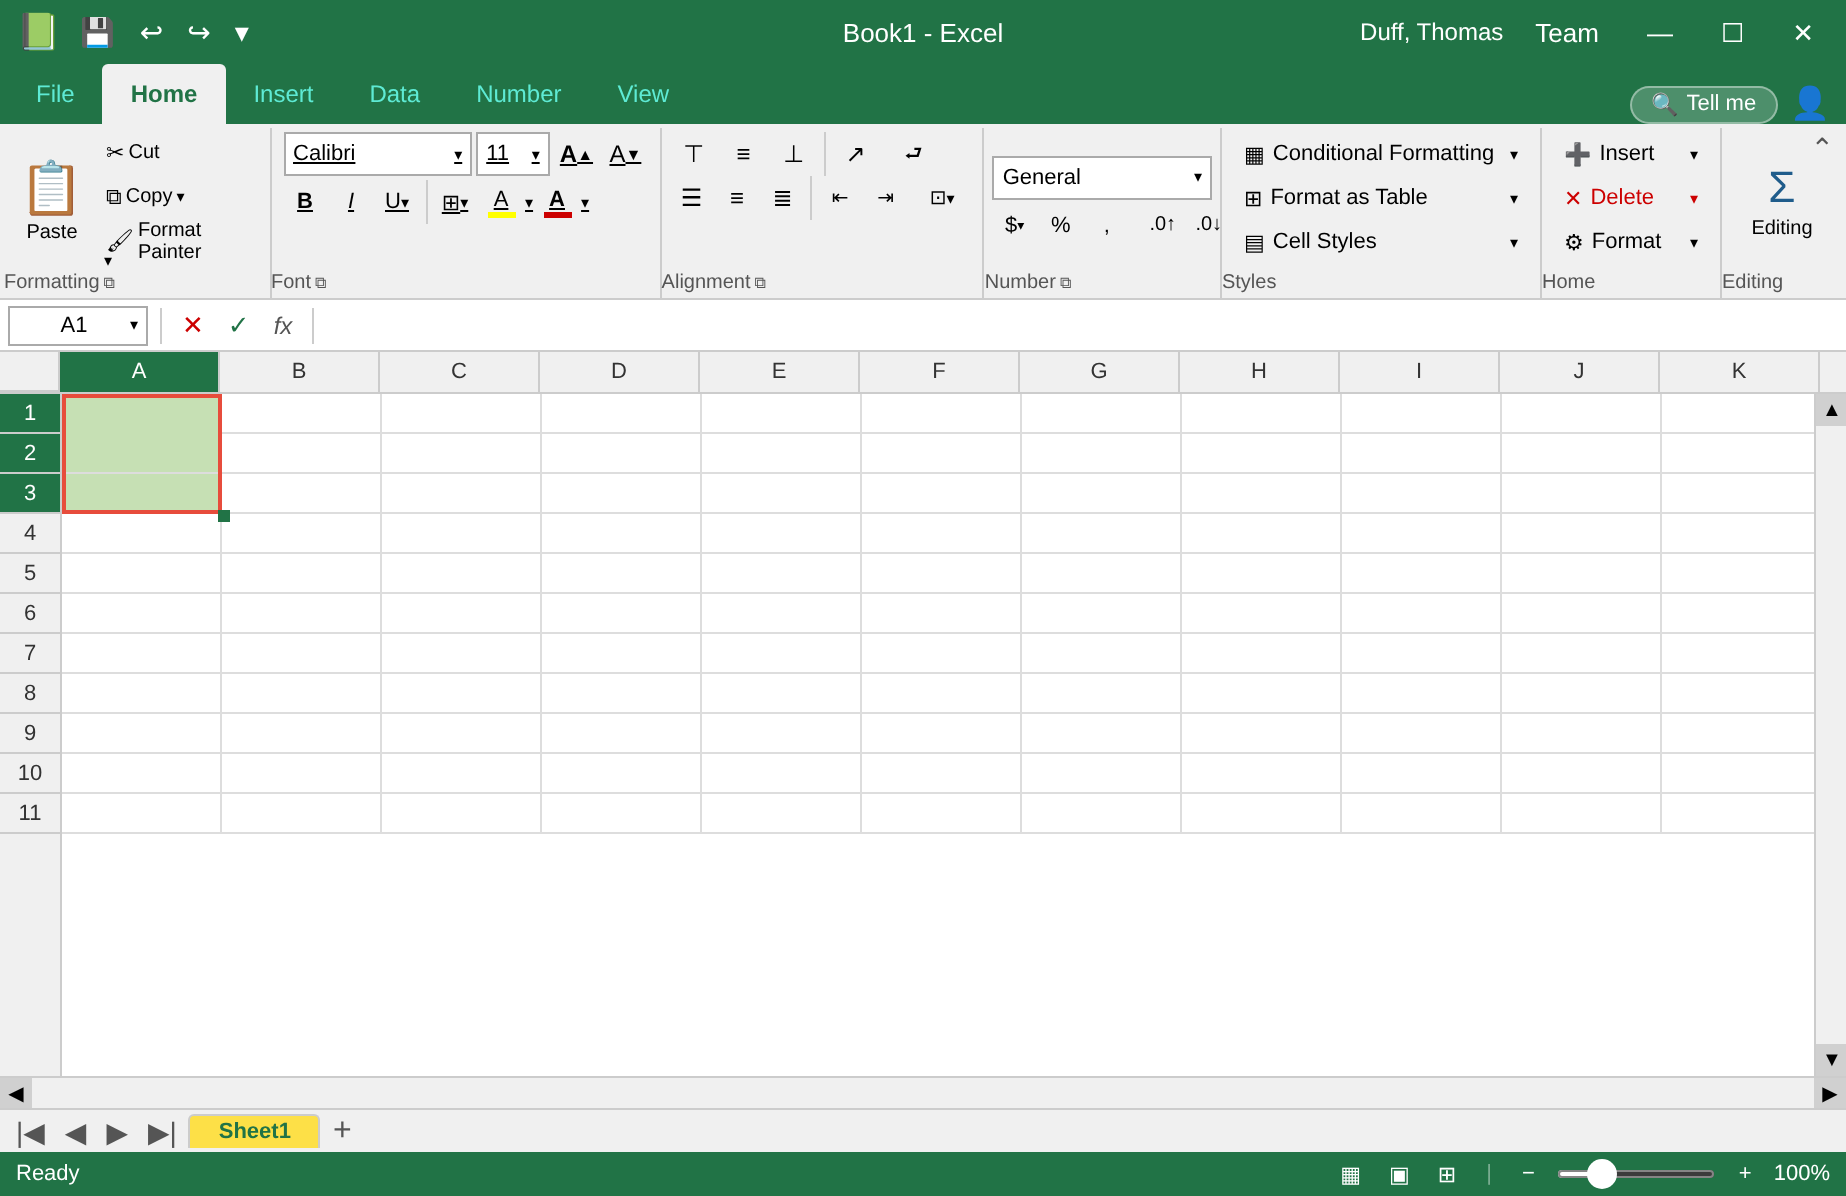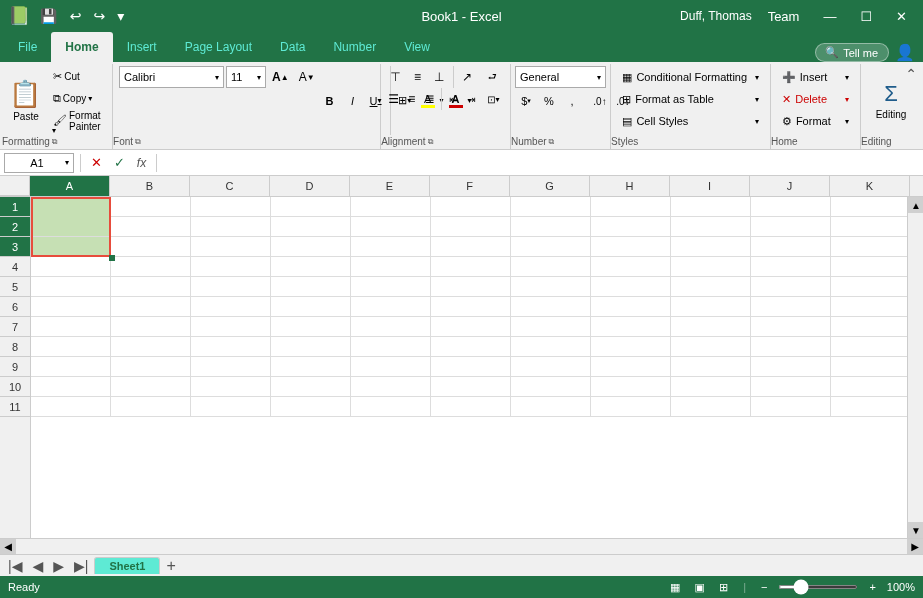--- a/index.html
+++ b/index.html
@@ -136,21 +136,21 @@
       border-top: 1px solid #ccc;
       display: flex;
       align-items: center;
       height: 22px;
       padding: 0 4px;
       gap: 2px;
     }
     .tab-nav { font-size: 14px; color: #555; cursor: pointer; padding: 0 4px; }
     .sheet-tab {
       padding: 2px 14px; font-size: 11px; border: 1px solid #ccc; border-bottom: none;
-      border-radius: 3px 3px 0 0; background: #5eead4; cursor: pointer;
+      border-radius: 3px 3px 0 0; background: #fde047; cursor: pointer;
       color: #217346; font-weight: 600;
     }
     .add-sheet { font-size: 16px; color: #555; cursor: pointer; padding: 0 4px; background: none; border: none; }
 
     
     .status-bar {
       background: #217346;
       color: white;
       height: 22px;
       display: flex;
@@ -202,21 +202,20 @@
     <button class="title-btn">—</button>
     <button class="title-btn">☐</button>
     <button class="title-btn close">✕</button>
   </div>
 </div>
 
 <div class="ribbon-tabs">
   <div class="ribbon-tab">File</div>
   <div class="ribbon-tab active">Home</div>
   <div class="ribbon-tab">Insert</div>
-  <div class="ribbon-tab">Page Layout</div>
   <div class="ribbon-tab">Data</div>
   <div class="ribbon-tab">Number</div>
   <div class="ribbon-tab">View</div>
   <div class="ribbon-tabs-right">
     <div class="tell-me">
       <span>🔍</span>
       <span>Tell me</span>
     </div>
     <span style="color:white; font-size:16px; cursor:pointer;">👤</span>
   </div>
@@ -246,21 +245,21 @@
           <span style="font-size:10px;">Format Painter</span>
         </div>
       </div>
     </div>
     <div style="position:absolute;bottom:2px;left:0;right:0;text-align:center;" class="section-label">
       <span>Formatting</span>
       <span class="expand">⧉</span>
     </div>
   </div>
 
-  <div style="display:flex; flex-direction:row; border-right:1px solid #ccc; padding:2px 6px 14px 6px; position:relative; min-width:180px;">
+  <div style="display:flex; flex-direction:column; border-right:1px solid #ccc; padding:2px 6px 14px 6px; position:relative; min-width:180px;text-decoration:underline;">
     <div style="display:flex; gap:2px; margin-bottom:2px;">
       <div style="display:flex; align-items:center; border:1px solid #aaa; background:white; height:22px; padding:0 4px; width:105px;">
         <span style="font-size:11px; flex:1;">Calibri</span>
         <span style="font-size:8px;">▾</span>
       </div>
       <div style="display:flex; align-items:center; border:1px solid #aaa; background:white; height:22px; padding:0 4px; width:40px;">
         <span style="font-size:11px; flex:1;">11</span>
         <span style="font-size:8px;">▾</span>
       </div>
       <button class="font-btn" style="font-size:12px; font-weight:bold; border:1px solid transparent;">A<sup style="font-size:8px;">▲</sup></button>
@@ -306,21 +305,21 @@
       <button class="align-btn" style="font-size:10px;">⇤</button>
       <button class="align-btn" style="font-size:10px;">⇥</button>
       <button class="align-btn" style="font-size:10px; width:36px;">⊡<span style="font-size:8px;">▾</span></button>
     </div>
     <div style="position:absolute;bottom:2px;left:0;right:0;text-align:center;" class="section-label">
       <span>Alignment</span>
       <span class="expand">⧉</span>
     </div>
   </div>
 
-  <div style="display:flex; flex-direction:column; border-right:1px solid #ccc; padding:2px 4px 14px 4px; position:relative; min-width:100px;">
+  <div style="display:flex; flex-direction:column; border-right:1px solid #ccc; padding:2px 4px 14px 4px; position:relative; min-width:100px;justify-content:center;">
     <div style="display:flex; align-items:center; border:1px solid #aaa; background:white; height:22px; padding:0 4px; margin-bottom:2px;">
       <span style="font-size:11px; flex:1;">General</span>
       <span style="font-size:8px;">▾</span>
     </div>
     <div style="display:flex; gap:1px; align-items:center;">
       <button class="num-btn">$<span style="font-size:7px;">▾</span></button>
       <button class="num-btn">%</button>
       <button class="num-btn">,</button>
       <div class="separator"></div>
       <button class="num-btn" style="font-size:10px;">.0↑</button>

